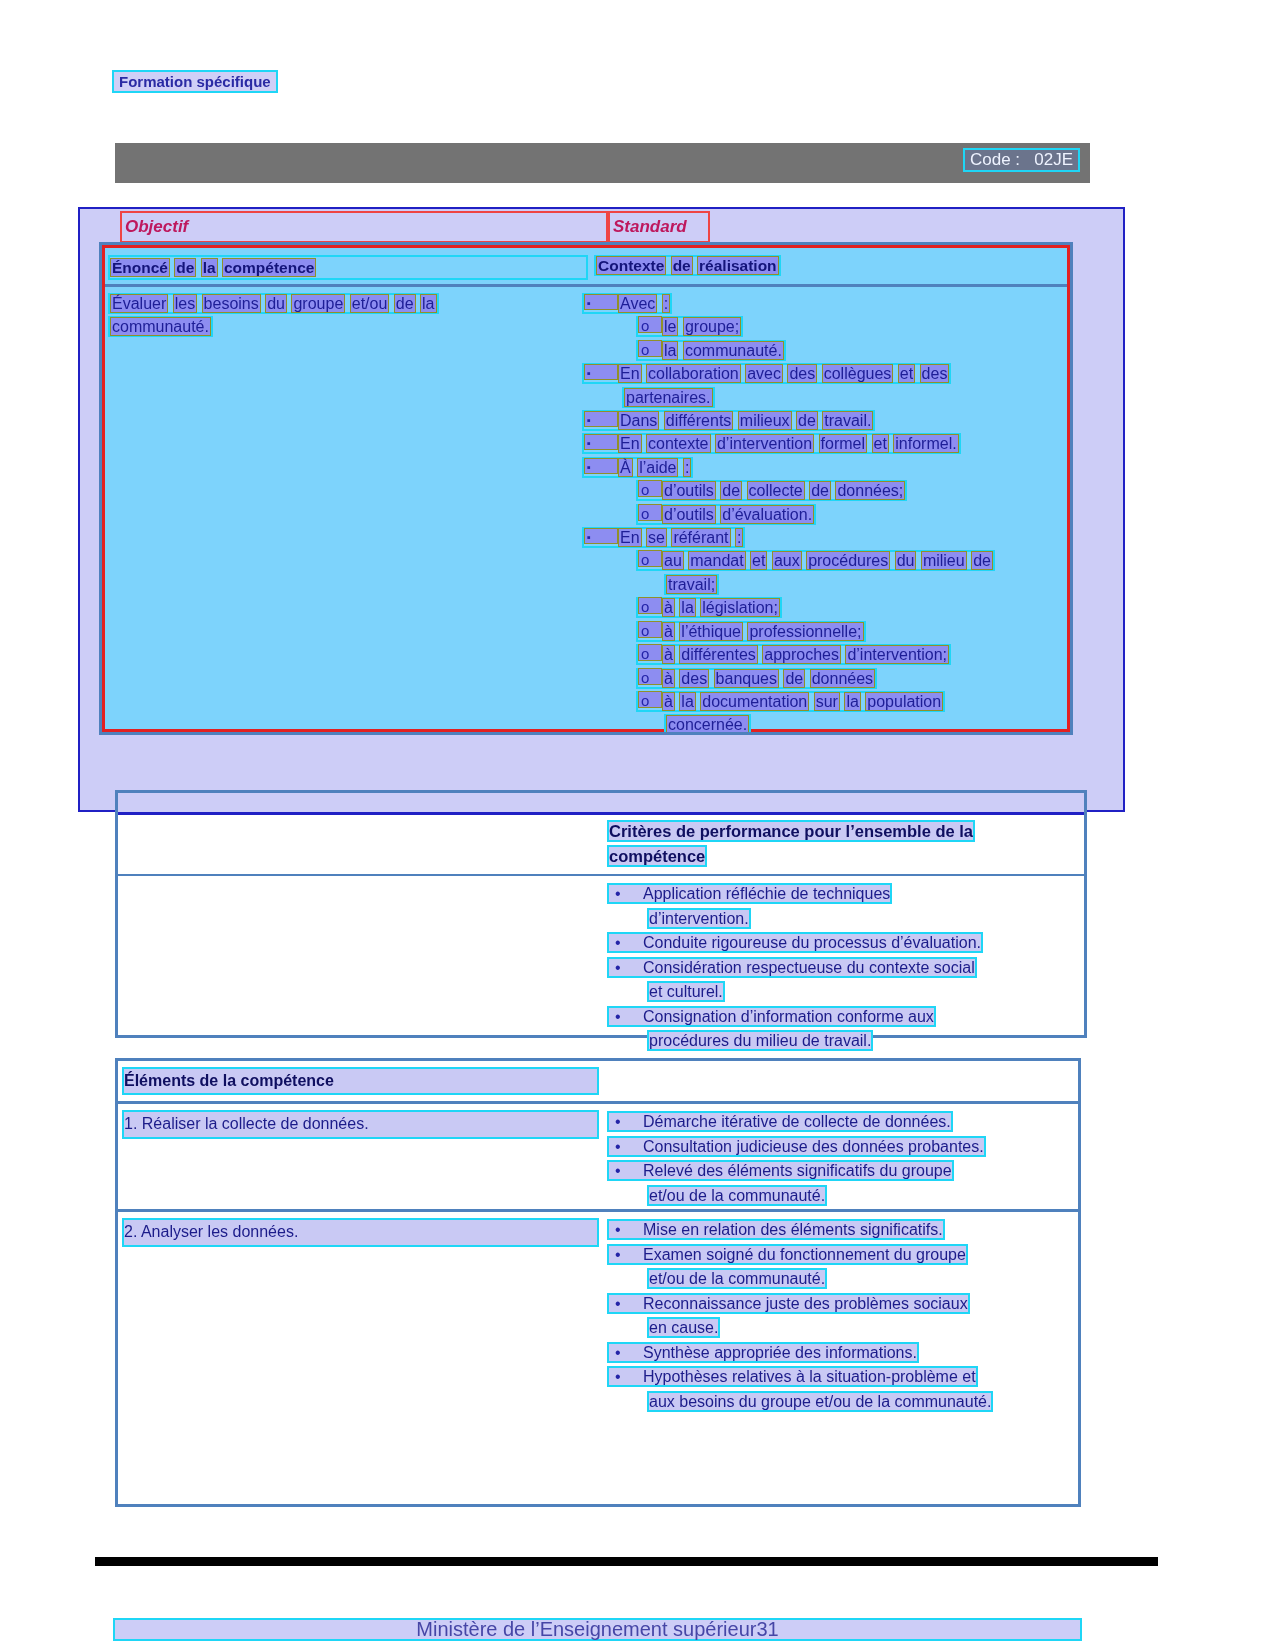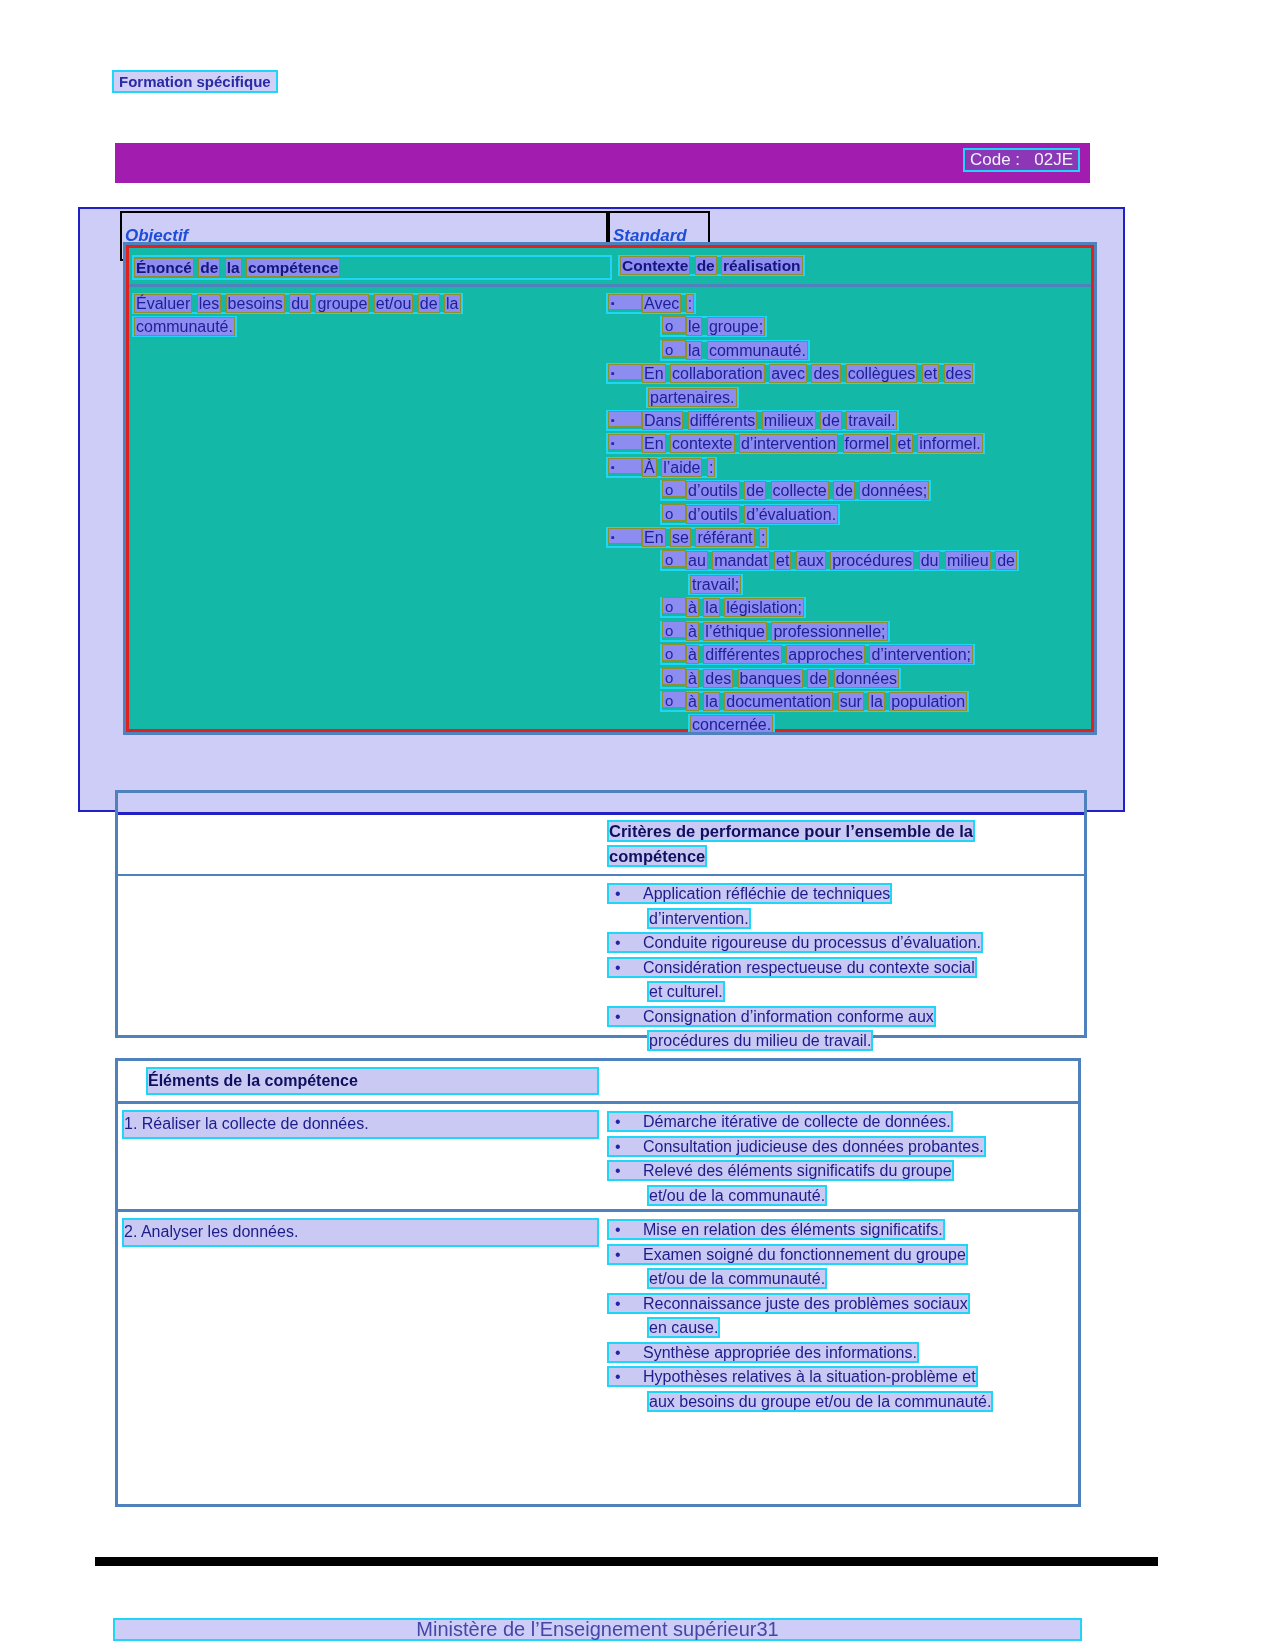--- a/index.html
+++ b/index.html
@@ -4,35 +4,35 @@
 <style>
   html,body{margin:0;padding:0;background:#ffffff;}
   .page{position:relative;width:1275px;height:1651px;background:#ffffff;overflow:hidden;
         font-family:Liberation Sans, sans-serif;color:#1e1e96;}
 
   
   .fs-label{position:absolute;left:112px;top:70px;font-size:15px;padding:1px 5px;
             background:#cfcff7;border:2px solid #1fd6f6;color:#2a2aa4;font-weight:bold;}
 
   
-  .topbar{position:absolute;left:115px;top:143px;width:975px;height:40px;background:#a21caf;}
+  .topbar{position:absolute;left:115px;top:143px;width:975px;height:40px;background:#737373;}
   .code{position:absolute;right:10px;top:5px;font-size:17px;color:#eef3ff;
         border:2px solid #1fd6f6;background:rgba(90,120,200,.30);padding:0 5px;white-space:pre;}
 
   
   .overlay-box{position:absolute;left:78px;top:207px;width:1043px;height:601px;
                background:#cdcdf7;border:2px solid #2020c4;}
   .obj,.std{position:absolute;top:2px;font-size:17px;font-weight:bold;font-style:italic;
-            color:#1d4ed8;border:2px solid #000000;padding:12px 3px;height:22px;line-height:22px;}
+            color:#be185d;border:2px solid #ef4444;padding:3px 3px;height:22px;line-height:22px;}
   .obj{left:40px;width:478px;}
   .std{left:528px;width:92px;}
 
   
-  .t1{position:absolute;left:126px;top:245px;width:962px;height:481px;
-      border:3px solid #e32020;outline:3px solid #4f81bd;background:#14b8a6;}
+  .t1{position:absolute;left:102px;top:245px;width:962px;height:481px;
+      border:3px solid #e32020;outline:3px solid #4f81bd;background:#7dd3fc;}
   .t1 .trow{display:flex;}
   .t1-head{border-bottom:3px solid #4f81bd;padding:7px 0 4px 0;}
   .t1 .c1{width:489px;padding-left:3px;box-sizing:border-box;}
   .t1 .c2{flex:1;padding-right:3px;}
   .t1-body{padding-top:5px;}
   .t1 .hdr{font-weight:bold;color:#14147a;font-size:15.5px;}
   .line-hl{border:2px solid #1fd6f6;-webkit-box-decoration-break:clone;box-decoration-break:clone;line-height:21px;}
   .line-hl.block{display:block;margin-right:6px;}
   .w{background:#8d8df1;border:1px solid #90902a;padding:0 1px;}
   .stmt{font-size:16px;line-height:23.4px;}
@@ -61,21 +61,21 @@
   .hl-w .txt{white-space:pre-line;}
   .bigbold{font-weight:bold;color:#0f0f60;font-size:16.5px;}
   .blist{list-style:none;margin:0;padding:6px 0 0 0;}
   .blist li{font-size:16px;line-height:24.5px;padding-left:40px;text-indent:-40px;color:#1c1c8a;}
   .blist .blt{display:inline-block;width:34px;text-indent:0;padding-left:6px;box-sizing:border-box;}
 
   
   .t3{position:absolute;left:115px;top:1058px;width:966px;height:449px;
       border:3px solid #4f81bd;background:#ffffff;box-sizing:border-box;}
   .t3-head{display:flex;align-items:center;height:40px;border-bottom:3px solid #4f81bd;}
-  .t3 .hdr{font-weight:bold;color:#0f0f60;font-size:16px;margin-left:24px;}
+  .t3 .hdr{font-weight:bold;color:#0f0f60;font-size:16px;}
   .t3 .trow{display:flex;}
   .t3 .row1{height:108px;border-bottom:3px solid #4f81bd;padding-top:6px;box-sizing:border-box;}
   .t3 .row2{padding-top:6px;}
   .hl-block{display:block;margin-right:8px;font-size:16px;color:#1c1c8a;}
 
   
   .black-bar{position:absolute;left:95px;top:1557px;width:1063px;height:9px;background:#000000;}
   .footer{position:absolute;left:113px;top:1570px;width:955px;display:flex;
           justify-content:center;background:#cdcdf7;border:2px solid #1fd6f6;
           color:#4646a6;font-size:20px;padding:0 5px;line-height:19px;margin-top:48px;}

